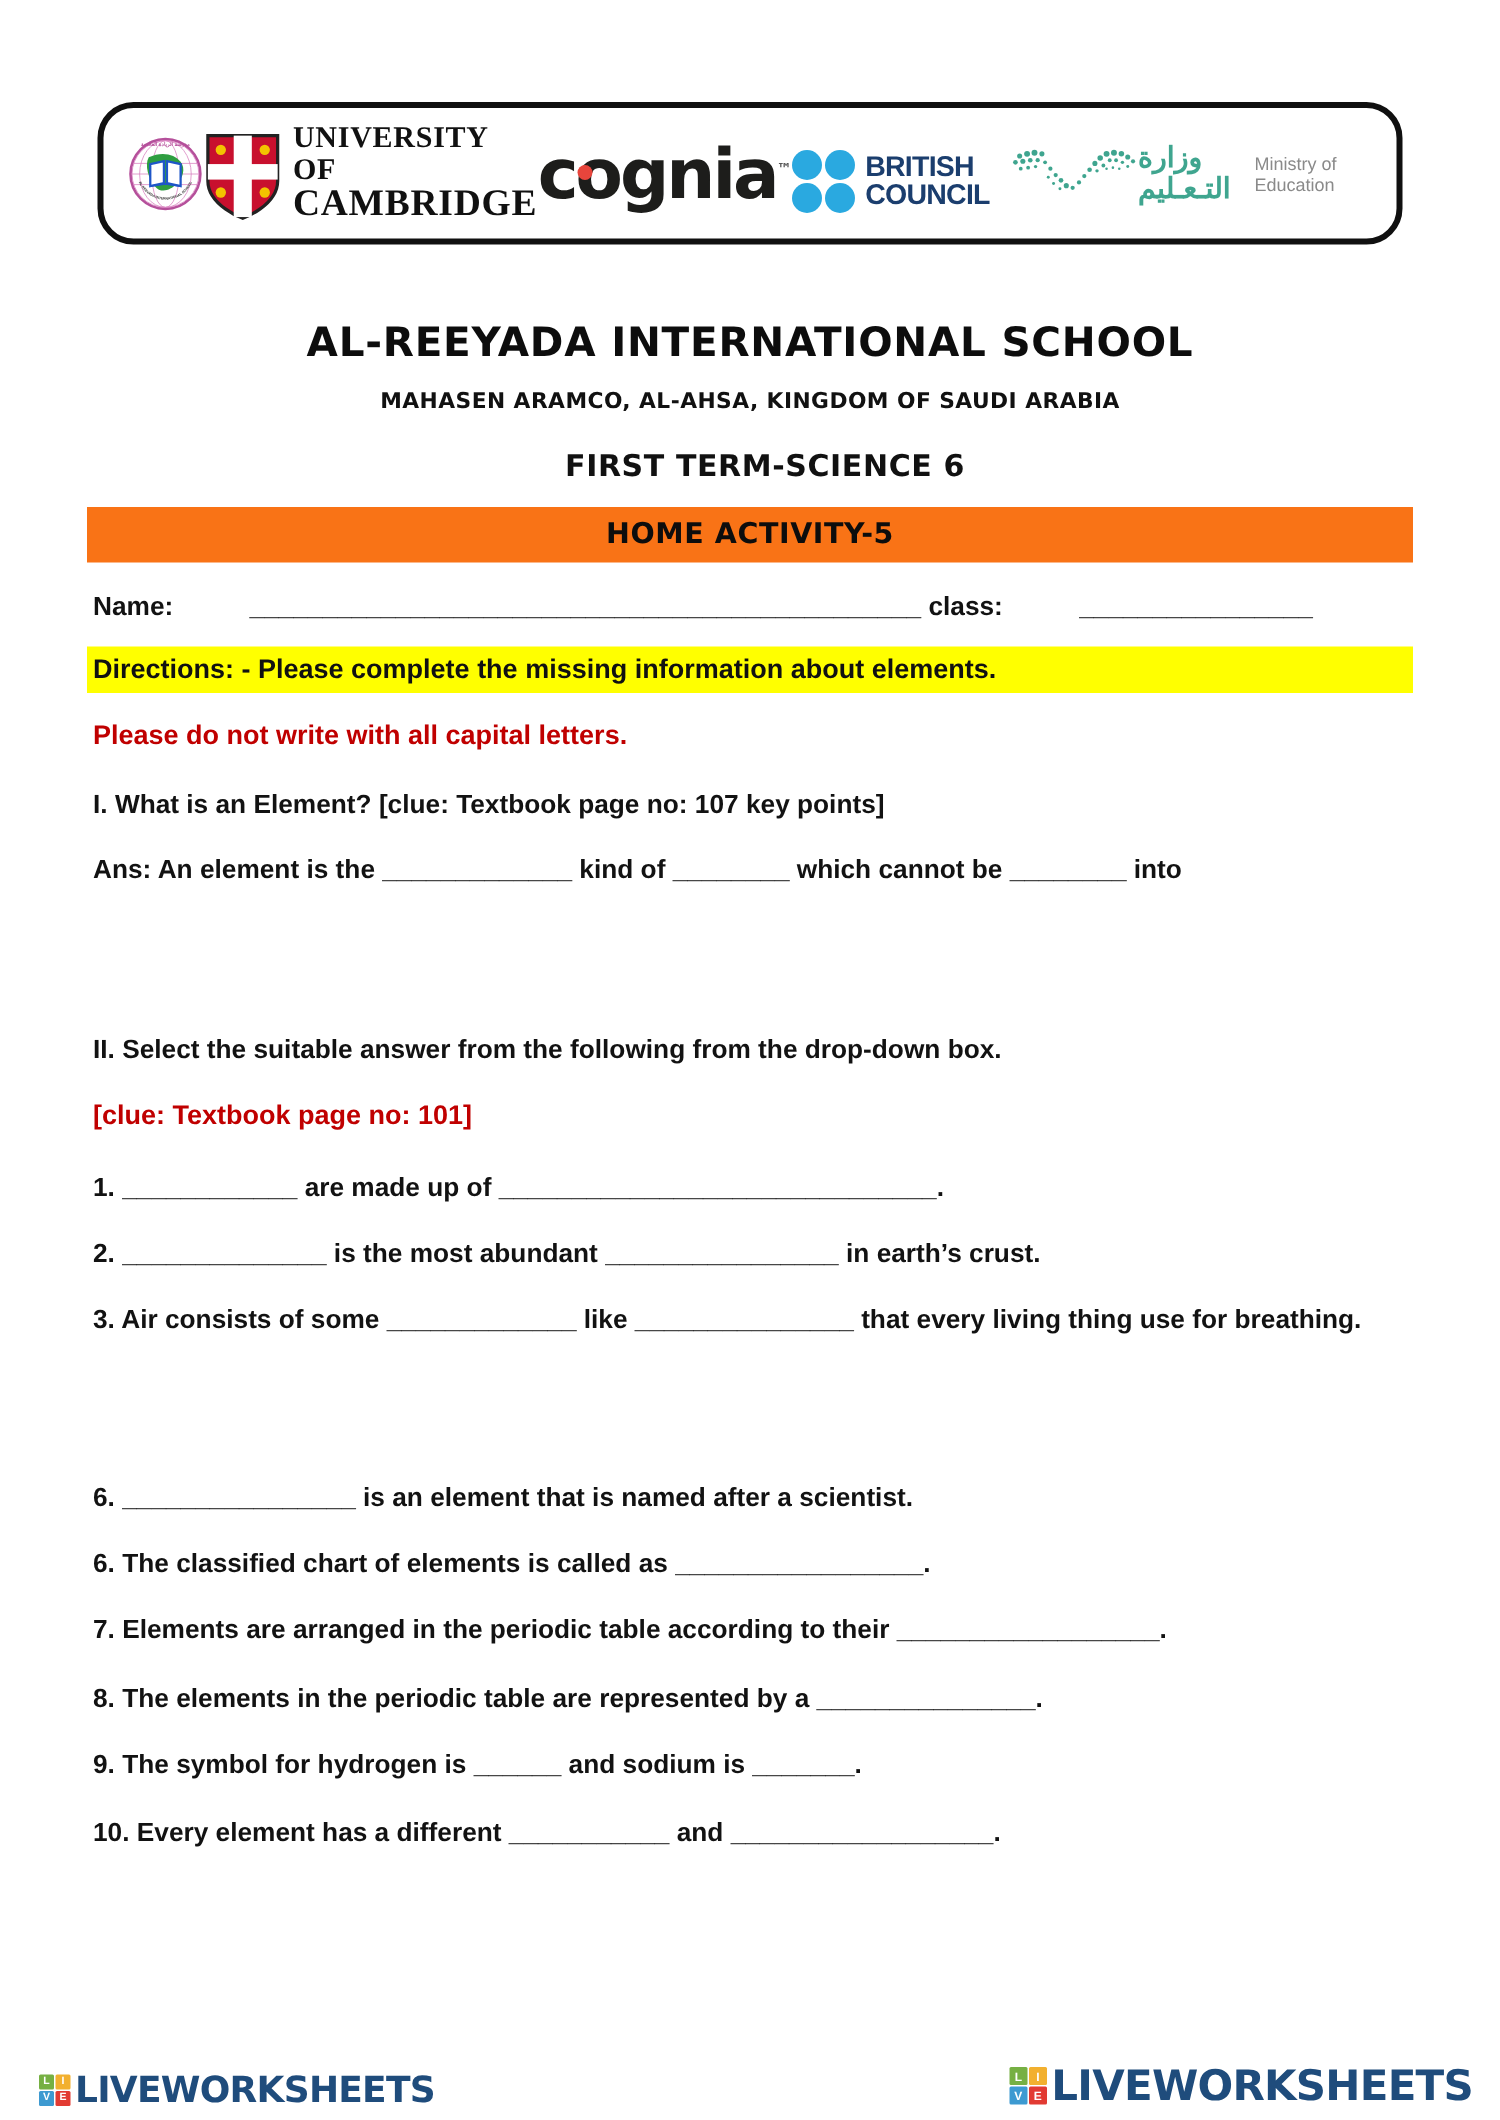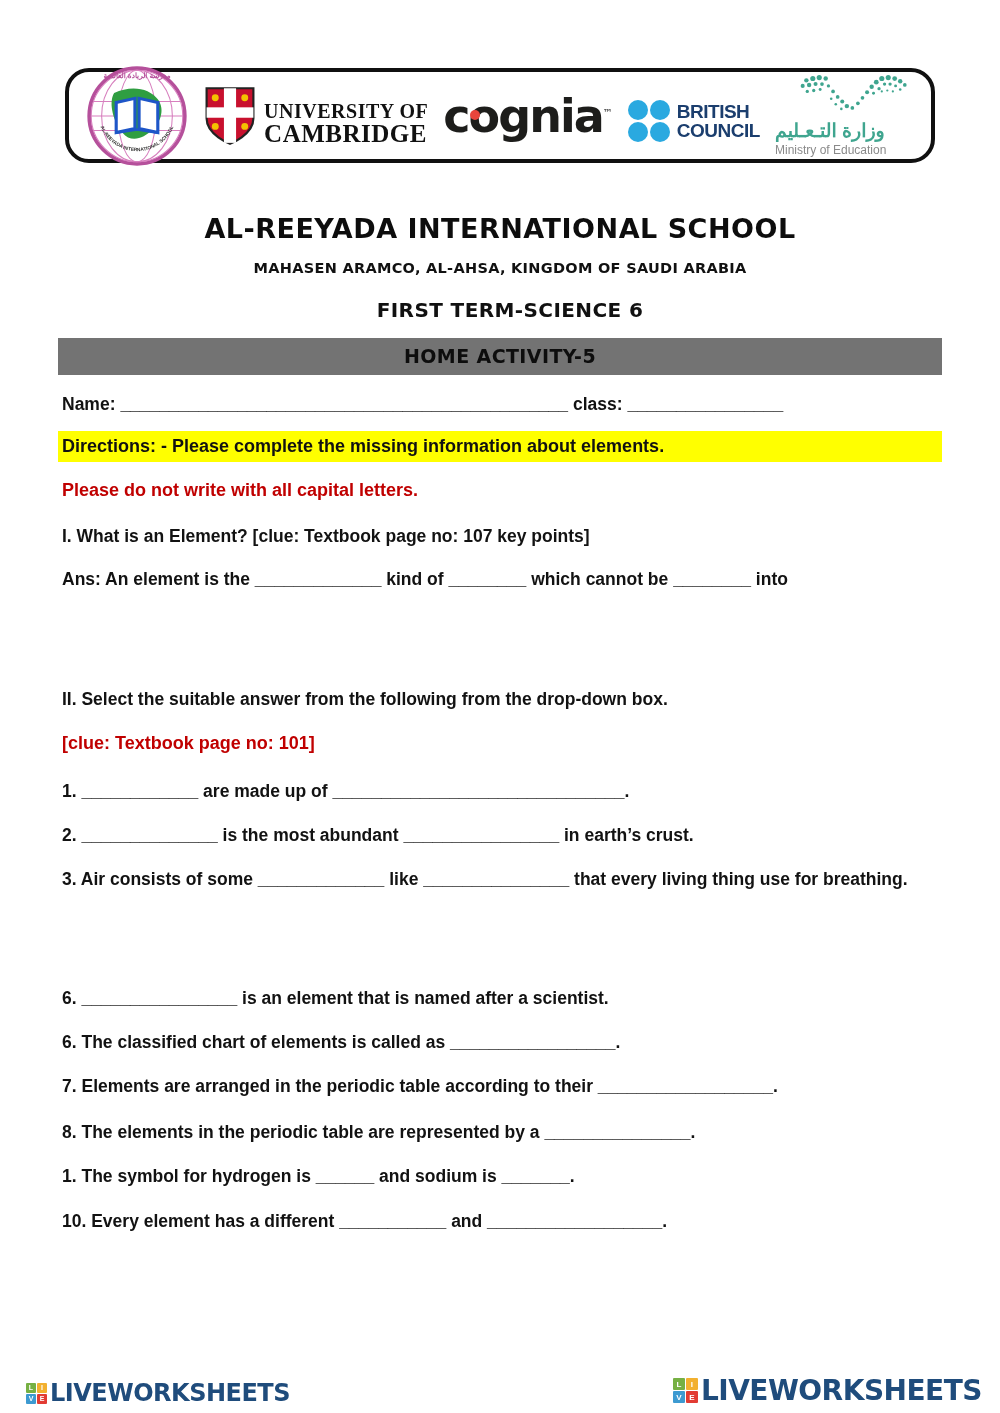--- a/index.html
+++ b/index.html
@@ -15,39 +15,39 @@
   .cam-text .l1{font-size:20px;letter-spacing:.5px;}
   .cam-text .l2{font-size:25px;letter-spacing:.5px;}
   .cognia{position:relative;font-family:"DejaVu Sans",sans-serif;font-weight:800;
       font-size:46px;color:#1d1d1b;letter-spacing:-2px;line-height:1;}
   .cognia .dot{position:absolute;left:27px;top:17px;width:10px;height:10px;border-radius:50%;background:#E8453C;}
   .cognia sup{font-size:10px;color:#555;letter-spacing:0;vertical-align:super;}
   .bc{display:flex;align-items:center;gap:7px;margin-top:11px;}
   .bc-dots{display:grid;grid-template-columns:20px 20px;grid-template-rows:20px 20px;gap:2px;}
   .bc-dots span{width:20px;height:20px;border-radius:50%;background:#2AA9E0;}
   .bc-text{font-weight:bold;font-size:19px;line-height:1.0;color:#1B3E6E;letter-spacing:-0.5px;}
-  .moe{display:flex;flex-direction:column;align-items:flex-start;line-height:1.1;}
+  .moe{display:flex;flex-direction:row;align-items:center;line-height:1.1;}
   .moe-ar{color:#3FA58F;font-size:19px;font-weight:bold;margin-top:2px;}
   .moe-en{color:#8a8a8a;font-size:12px;margin-top:2px;}
 
   
   .school-name{margin:0;padding-top:213px;text-align:center;font-family:"DejaVu Sans",sans-serif;
       font-weight:bold;font-size:27px;letter-spacing:.5px;color:#0d0d0d;position:absolute;left:0;right:0;top:0;}
   .address{position:absolute;left:0;right:0;top:260px;text-align:center;
       font-family:"DejaVu Sans",sans-serif;font-weight:bold;font-size:14.5px;letter-spacing:.3px;}
   .term{position:absolute;left:0;right:0;top:298px;text-align:center;
       font-family:"DejaVu Sans",sans-serif;font-weight:bold;font-size:20px;letter-spacing:.4px;margin-left:20px;}
-  .activity-bar{position:absolute;left:58px;right:58px;top:338px;height:37px;background:#737373;
+  .activity-bar{position:absolute;left:58px;right:58px;top:338px;height:37px;background:#f97316;
       text-align:center;line-height:37px;font-family:"DejaVu Sans",sans-serif;font-weight:bold;
       font-size:19px;letter-spacing:.4px;color:#0d0d0d;}
 
   
   .bodytxt{font-size:17.5px;font-weight:bold;color:#121212;}
   .name-row{position:absolute;left:62px;right:62px;top:394px;}
-  .name-row .u{letter-spacing:0;}
+  .name-row .u{letter-spacing:0;margin-left:46px;}
   .directions{position:absolute;left:58px;right:58px;top:431px;background:#FFFF00;
       padding:5px 4px;font-size:18px;font-weight:bold;}
   .warning{position:absolute;left:62px;top:480px;color:#C00000;font-size:18px;font-weight:bold;}
   .q1-head{position:absolute;left:62px;top:526px;}
   .ans1{position:absolute;left:62px;top:569px;}
   .ans2{position:absolute;left:62px;top:600px;}
   .sec2-head{position:absolute;left:62px;top:689px;}
   .clue{position:absolute;left:62px;top:733px;color:#C00000;font-size:18px;font-weight:bold;}
   .q{position:absolute;left:62px;right:60px;line-height:1.55;}
   .q0{top:778px;} .q1{top:822px;} .q2{top:866px;} .q3{top:941px;} .q4{top:985px;}
@@ -199,21 +199,21 @@
   <div class="sec2-head bodytxt">II. Select the suitable answer from the following from the drop-down box.</div>
   <div class="clue">[clue: Textbook page no: 101]</div>
 
   <div class="q q0 bodytxt">1. ____________ are made up of ______________________________.</div>
   <div class="q q1 bodytxt">2. ______________ is the most abundant ________________ in earth’s crust.</div>
   <div class="q q2 bodytxt">3. Air consists of some _____________ like _______________ that every living thing use for breathing.</div>
   <div class="q q4 bodytxt">6. ________________ is an element that is named after a scientist.</div>
   <div class="q q5 bodytxt">6. The classified chart of elements is called as _________________.</div>
   <div class="q q6 bodytxt">7. Elements are arranged in the periodic table according to their __________________.</div>
   <div class="q q7 bodytxt">8. The elements in the periodic table are represented by a _______________.</div>
-  <div class="q q8 bodytxt">1. The symbol for hydrogen is ______ and sodium is _______.</div>
+  <div class="q q8 bodytxt">9. The symbol for hydrogen is ______ and sodium is _______.</div>
   <div class="q q9 bodytxt">10. Every element has a different ___________ and __________________.</div>
 
   <div class="footer">
     <div class="lw lw-small">
       <span class="lw-grid">
         <span class="sq-l">L</span>
         <span class="sq-i">I</span>
         <span class="sq-v">V</span>
         <span class="sq-e">E</span>
       </span>

